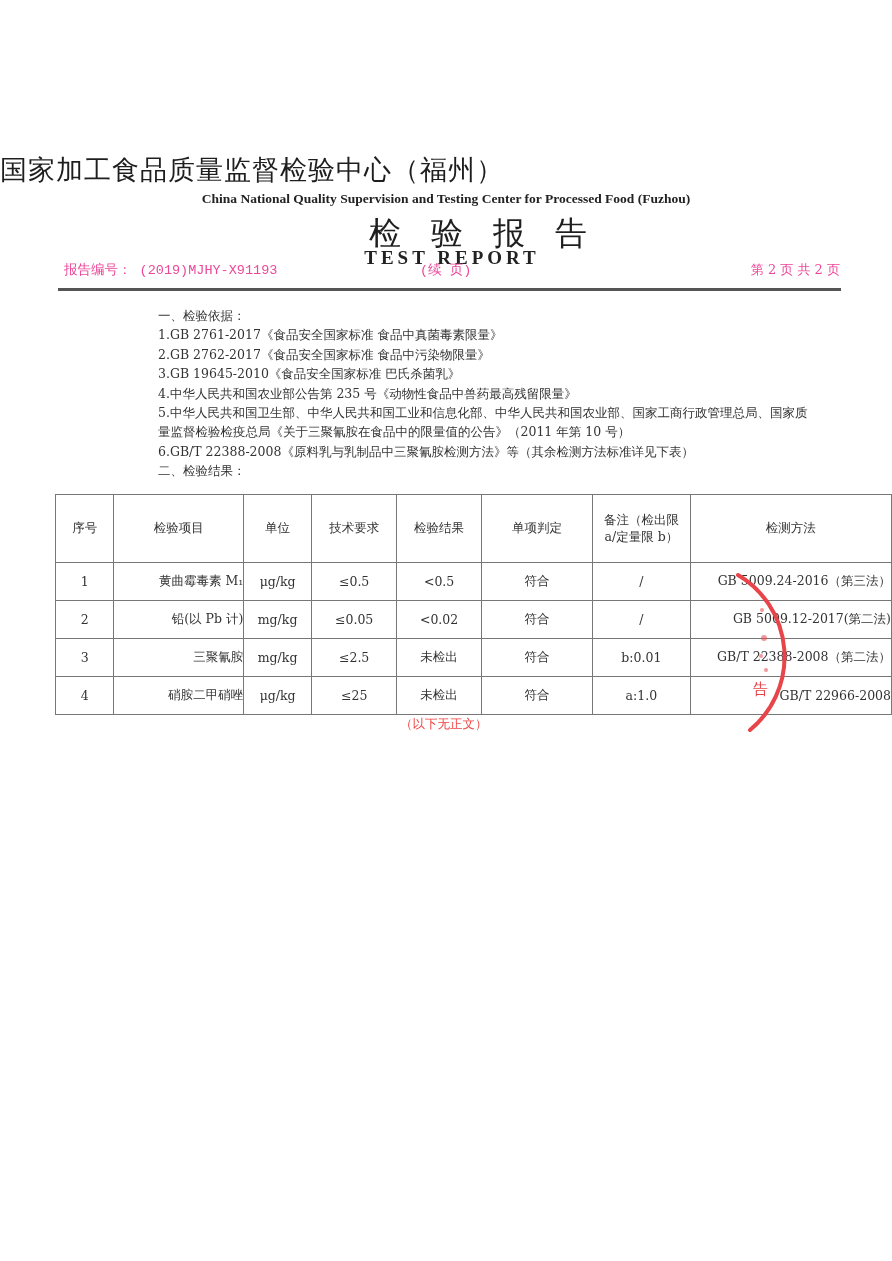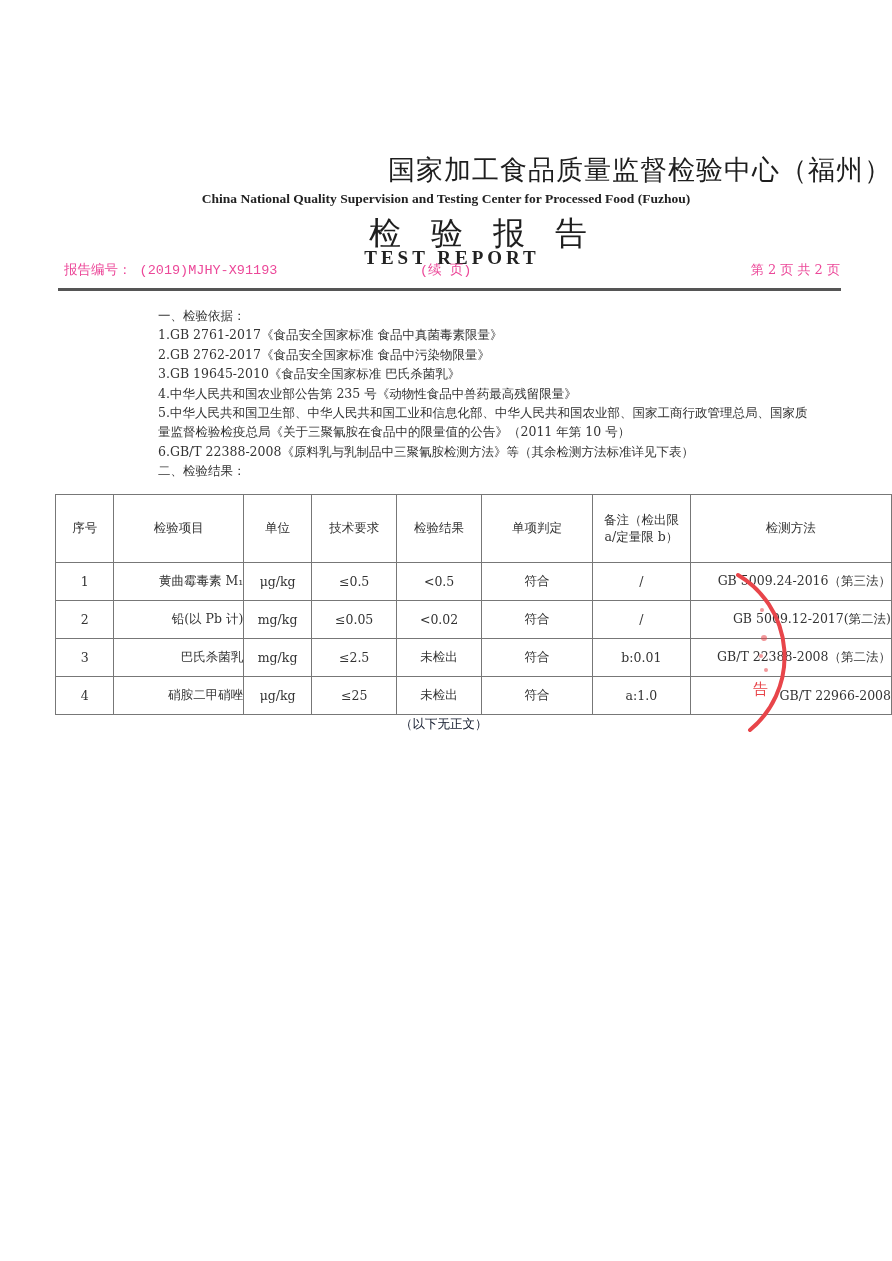--- a/index.html
+++ b/index.html
@@ -1,36 +1,36 @@
 <!DOCTYPE html>
 <html><head>
 <meta charset="utf-8">
 <style>
   html, body { margin: 0; padding: 0; background: #ffffff; }
   body { width: 892px; height: 1261px; position: relative; overflow: hidden;
          font-family: "DejaVu Serif", "Liberation Serif", serif; color: #2a2a2a; }
   .abs { position: absolute; }
-  .title-cn { left: 0; width: 892px; top: 152px; text-align: right; font-size: 27px; letter-spacing: 1px; color: #1e1e1e; font-family: "DejaVu Serif", serif; }
+  .title-cn { left: 0; width: 892px; top: 152px; text-align: left; font-size: 27px; letter-spacing: 1px; color: #1e1e1e; font-family: "DejaVu Serif", serif; }
   .title-en { left: 0; width: 892px; top: 191px; text-align: center; font-size: 13.5px; font-weight: bold; color: #222; font-family: "Liberation Serif", serif; }
   .title-report-cn { left: 0; width: 892px; top: 212px; text-align: center; font-size: 32px; letter-spacing: 30px; color: #1e1e1e; padding-left: 30px; box-sizing: border-box; margin-left: 32px; }
   .title-report-en { left: 0; width: 892px; top: 247px; text-align: center; font-size: 19px; font-weight: bold; letter-spacing: 4px; color: #222; font-family: "Liberation Serif", serif; padding-left: 6px; }
   .ref-row { top: 261px; font-size: 13.5px; color: #ec4899; font-family: "Liberation Mono", monospace; }
   .ref-left { left: 64px; }
   .ref-mid { left: 420px; }
   .ref-right { right: 52px; font-family: "DejaVu Serif", serif; font-size: 13px; }
   .rule { left: 58px; width: 783px; top: 288px; height: 3px; background: #555; }
   .basis { left: 130px; top: 306px; width: 650px; font-size: 12.5px; line-height: 19.4px; color: #333; margin-left: 28px; }
   .basis div { white-space: nowrap; }
   .basis .wrap { white-space: normal; }
   table.results { position: absolute; left: 55px; top: 494px; border-collapse: collapse; font-size: 12.5px; color: #333; }
   table.results td, table.results th { border: 1px solid #777; text-align: center; vertical-align: middle; font-weight: normal; padding: 0; }
   table.results th { height: 59px; }
   table.results td { height: 37px; }
   table.results td.left { text-align: right; padding-left: 12px; }
-  .note { left: 400px; top: 716px; font-size: 12.5px; color: #0f172a; }
+  .note { left: 400px; top: 716px; font-size: 12.5px; color: #ef4444; }
   .stamp { left: 690px; top: 560px; width: 150px; height: 180px; pointer-events: none; }
   .stamp-char { left: 753px; top: 680px; font-size: 15px; color: #e8454a; }
 </style>
 </head>
 <body>
 
 <div class="abs title-cn">国家加工食品质量监督检验中心（福州）</div>
 <div class="abs title-en">China National Quality Supervision and Testing Center for Processed Food (Fuzhou)</div>
 <div class="abs title-report-cn">检验报告</div>
 <div class="abs title-report-en">TEST REPORT</div>
@@ -81,21 +81,21 @@
     <td class="left">铅(以 Pb 计)</td>
     <td>mg/kg</td>
     <td>≤0.05</td>
     <td>&lt;0.02</td>
     <td>符合</td>
     <td>/</td>
     <td class="left">GB 5009.12-2017(第二法)</td>
   </tr>
   <tr>
     <td>3</td>
-    <td class="left">巴氏杀菌乳</td>
+    <td class="left">三聚氰胺</td>
     <td>mg/kg</td>
     <td>≤2.5</td>
     <td>未检出</td>
     <td>符合</td>
     <td>b:0.01</td>
     <td class="left">GB/T 22388-2008（第二法）</td>
   </tr>
   <tr>
     <td>4</td>
     <td class="left">硝胺二甲硝唑</td>

